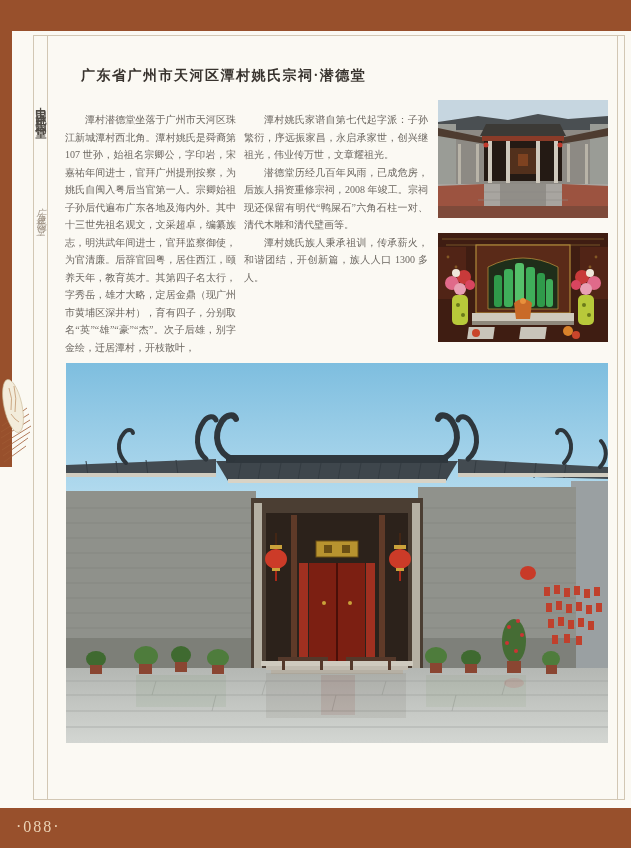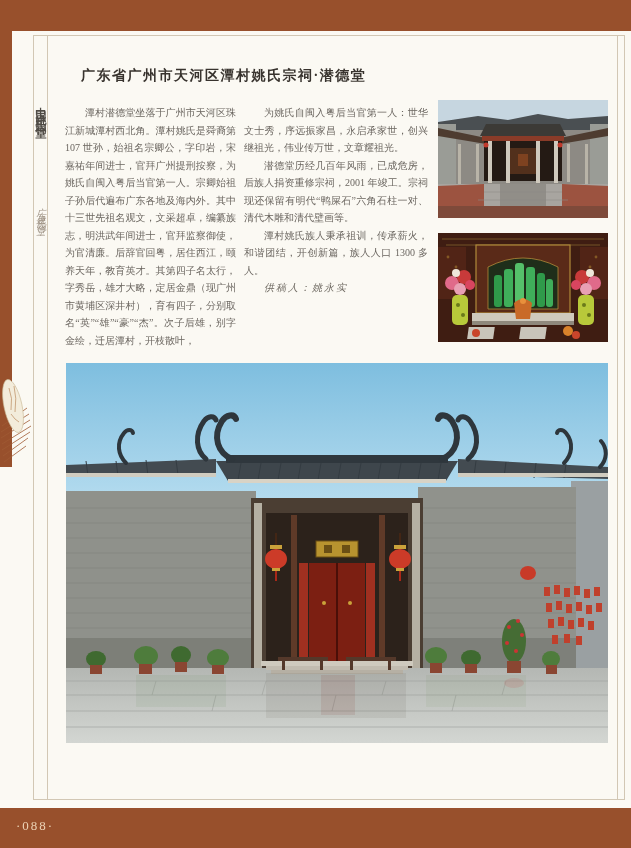--- a/index.html
+++ b/index.html
@@ -5,41 +5,41 @@
   html,body{margin:0;padding:0;}
   body{
     width:631px;height:848px;position:relative;overflow:hidden;
     background:#fbf9f3;
     font-family:"Liberation Serif","DejaVu Serif",serif;
   }
   
   .top-bar{position:absolute;left:0;top:0;width:631px;height:31px;background:#98502c;}
   .left-strip{position:absolute;left:0;top:31px;width:12px;height:436px;background:#98502c;}
   .bottom-bar{position:absolute;left:0;top:808px;width:631px;height:40px;background:#98502c;}
-  .page-number{position:absolute;left:16px;top:10px;color:#ecd3b6;font-size:13px;letter-spacing:2px;}
+  .page-number{position:absolute;left:16px;top:10px;color:#ecd3b6;font-size:16px;letter-spacing:2px;}
   .rule{position:absolute;background:#d2c7b4;}
   .rule-h{height:1px;left:33px;width:592px;}
   .rule-v{width:1px;top:35px;height:764px;}
   
   .series-title{
     position:absolute;left:33px;top:98px;width:15px;
     writing-mode:vertical-rl;text-orientation:upright;
     font-size:11px;font-weight:bold;color:#4f4b45;letter-spacing:4px;text-align:center;
   }
   .chapter-title{
     position:absolute;left:35px;top:200px;width:12px;
     writing-mode:vertical-rl;text-orientation:upright;
     font-size:9px;color:#9b8f81;letter-spacing:4px;font-style:italic;
   }
   
   .article-title{
     position:absolute;left:65px;top:58px;width:380px;
     font-size:14px;font-weight:bold;color:#38332e;letter-spacing:1.5px;margin-left:16px;
   }
-  .col{position:absolute;top:104px;font-size:10px;line-height:17.5px;
+  .col{position:absolute;top:111px;font-size:10px;line-height:17.5px;
     color:#6b6660;text-align:justify;}
   .col1{left:65px;width:171px;}
   .col2{left:244px;width:184px;}
   .col p{margin:0;text-indent:2em;}
   .col p.cont{text-indent:0;}
   .byline{margin-top:22px;font-style:italic;color:#6f6a62;letter-spacing:2px;text-indent:0;}
   
   .photo{position:absolute;display:block;}
   .photo-courtyard{left:438px;top:100px;}
   .photo-altar{left:438px;top:233px;}
@@ -82,24 +82,23 @@
 <div class="series-title">中国姚氏祠堂</div>
 <div class="chapter-title">广东姚氏祠堂</div>
 
 <h1 class="article-title">广东省广州市天河区潭村姚氏宗祠·潜德堂</h1>
 
 <div class="col col1">
   <p>潭村潜德堂坐落于广州市天河区珠江新城潭村西北角。潭村姚氏是舜裔第 107 世孙，始祖名宗卿公，字印岩，宋嘉祐年间进士，官拜广州提刑按察，为姚氏自闽入粤后当官第一人。宗卿始祖子孙后代遍布广东各地及海内外。其中十三世先祖名观文，文采超卓，编纂族志，明洪武年间进士，官拜监察御使，为官清廉。后辞官回粤，居住西江，颐养天年，教育英才。其第四子名太行，字秀岳，雄才大略，定居金鼎（现广州市黄埔区深井村），育有四子，分别取名“英”“雄”“豪”“杰”。次子后雄，别字金绘，迁居潭村，开枝散叶，</p>
 </div>
 
 <div class="col col2">
-  <p>为姚氏自闽入粤后当官第一人：世华文士秀，序远振家昌，永启承家世，创兴继祖光，伟业传万世，文章耀祖光。</p>
-  <p>潜德堂历经几百年风雨，已成危房，后族人捐资重修宗祠，2001 年竣工。宗祠现还保留有明代“鸭屎石”六角石柱一对、清代木雕和清代壁画等。</p>
+  <p>潭村姚氏家谱自第七代起字派：子孙繁衍，序远振家昌，永启承家世，创兴继祖光，伟业传万世，文章耀祖光。</p>
+  <p>潜德堂历经几百年风雨，已成危房，后族人捐资重修宗祠，2008 年竣工。宗祠现还保留有明代“鸭屎石”六角石柱一对、清代木雕和清代壁画等。</p>
   <p>潭村姚氏族人秉承祖训，传承薪火，和谐团结，开创新篇，族人人口 1300 多人。</p>
-  <p class="byline">供稿人：姚永实</p>
 </div>
 
 <svg class="photo photo-courtyard" width="170" height="118" viewBox="0 0 170 118">
   <rect width="170" height="118" fill="#8d8a84"></rect>
   <rect x="0" y="0" width="170" height="22" fill="#c6d6e0"></rect>
   <path d="M0,22 L40,16 L70,20 L100,14 L130,19 L170,16 L170,30 L0,30 Z" fill="#4a4f52"></path>
 
   <rect x="0" y="24" width="18" height="70" fill="#9a9c96"></rect>
   <rect x="152" y="24" width="18" height="70" fill="#9a9c96"></rect>
 

